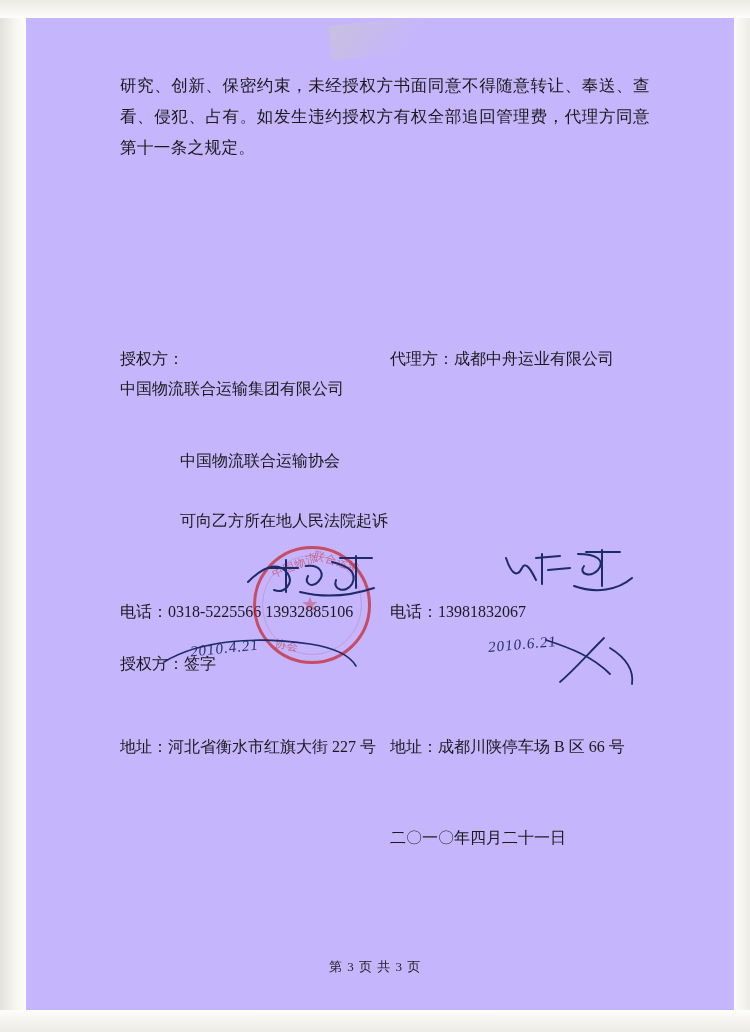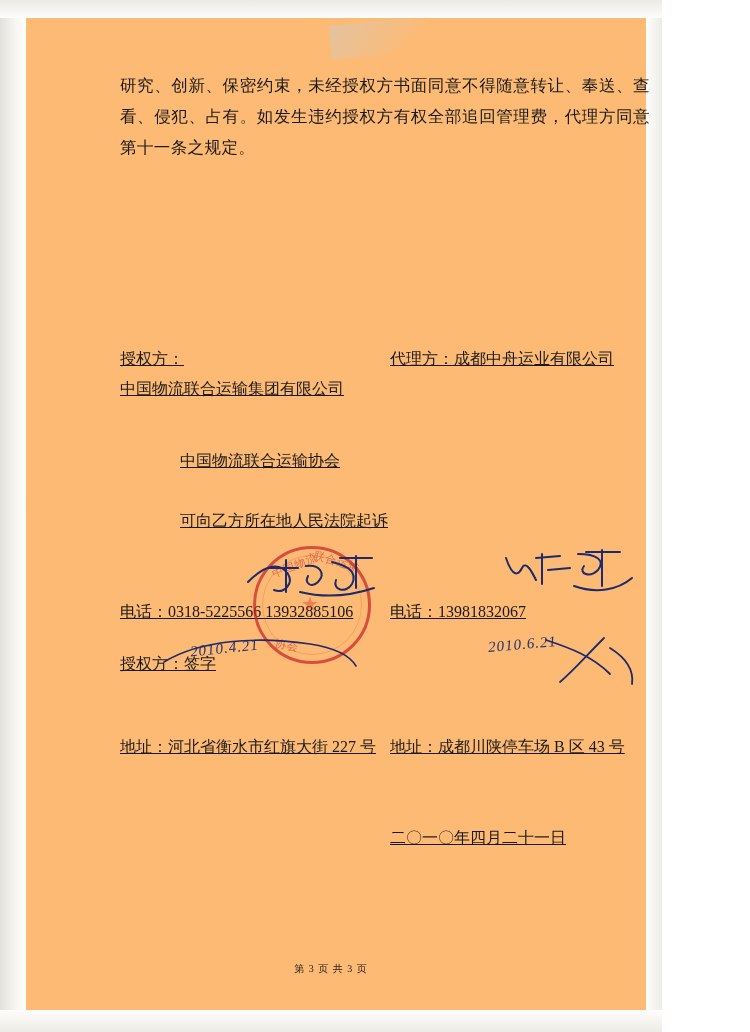--- a/index.html
+++ b/index.html
@@ -6,23 +6,23 @@
     margin: 0;
     padding: 0;
     background: #ffffff;
   }
   body {
     font-family: "Liberation Serif", "DejaVu Serif", serif;
     color: #1a1a1a;
   }
   #page {
     position: relative;
-    width: 662px;
+    width: 750px;
     height: 1032px;
-    background: #fdba74;
+    background: #c4b5fd;
     overflow: hidden;
   }
   
   .scan-shade-left {
     position: absolute;
     left: 0; top: 0;
     width: 26px; height: 100%;
     background: linear-gradient(to right, #e3e1dc 0%, #f7f6f3 60%, #fdfdfb 100%);
     pointer-events: none;
   }
@@ -85,21 +85,20 @@
     position: absolute;
     left: 120px;
     top: 325px;
     width: 540px;
     font-size: 16px;
     line-height: 30px;
   }
   .row {
     display: flex;
     align-items: baseline;
-    text-decoration: underline;
   }
   .row-indent {
     padding-left: 60px;
     margin-top: 8px;
   }
   .gap-sm { height: 22px; }
   .gap-md { height: 34px; }
   .gap-lg { height: 42px; }
 
   .col-left {
@@ -175,21 +174,21 @@
     color: #24306e;
     letter-spacing: 1px;
   }
 
   .footer {
     position: absolute;
     left: 0;
     bottom: 56px;
     width: 100%;
     text-align: center;
-    font-size: 10px;
+    font-size: 13px;
     letter-spacing: 1px;
     color: #1f1f1f;
   }
 </style>
 </head>
 <body>
 
 <div id="page">
 
   <div class="scan-shade-left"></div>
@@ -245,21 +244,21 @@
       </div>
     </div>
 
     <div class="gap-md"></div>
 
     <div class="row">
       <div class="col-left">
         <span class="label">地址：</span><span class="value">河北省衡水市红旗大街 227 号</span>
       </div>
       <div class="col-right">
-        <span class="label">地址：</span><span class="value">成都川陕停车场 B 区 43 号</span>
+        <span class="label">地址：</span><span class="value">成都川陕停车场 B 区 66 号</span>
       </div>
     </div>
 
     <div class="gap-lg"></div>
 
     <div class="row">
       <div class="col-left"></div>
       <div class="col-right">
         <span>二〇一〇年四月二十一日</span>
       </div>

